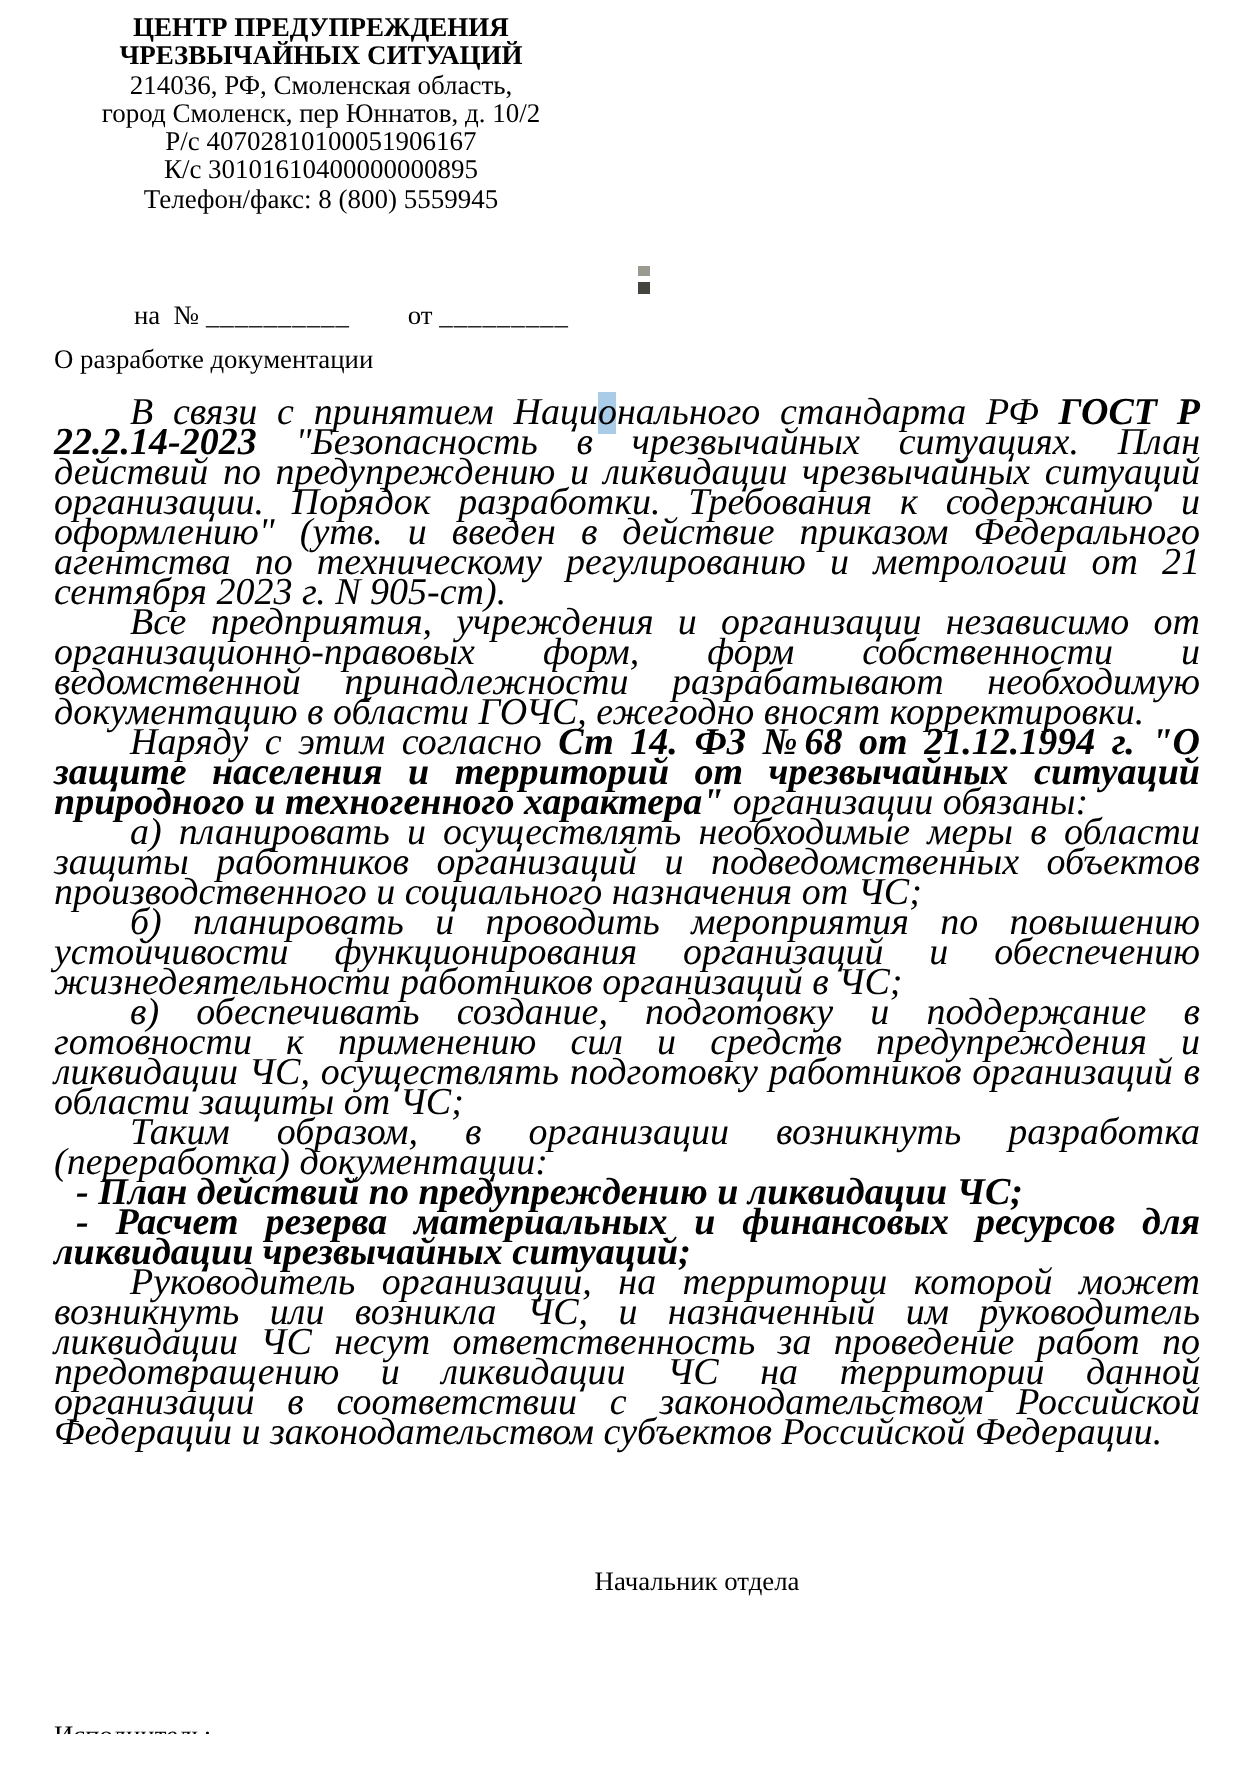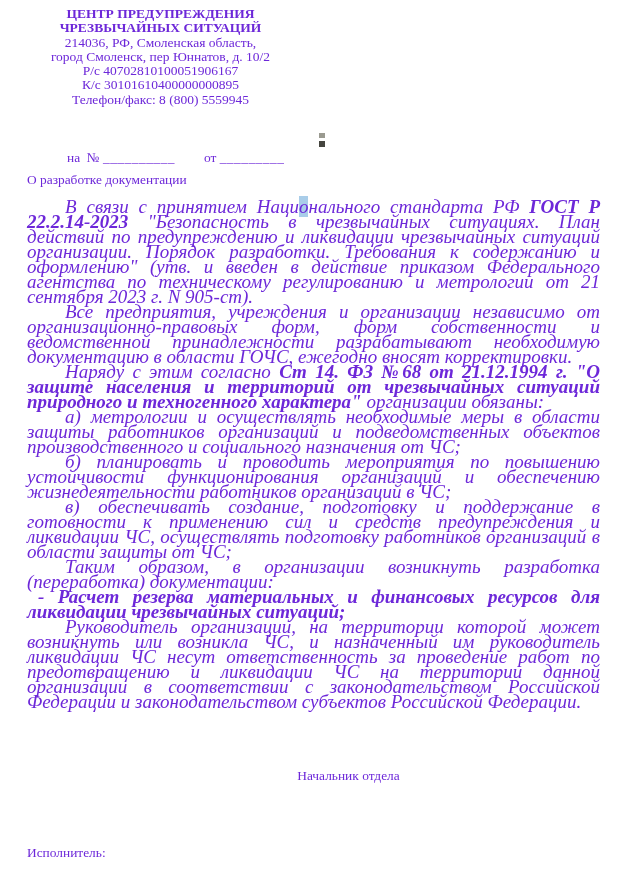--- a/index.html
+++ b/index.html
@@ -1,21 +1,21 @@
 <!DOCTYPE html>
 <html><head>
 <meta charset="utf-8">
 <style>
   html, body { margin: 0; padding: 0; background: #ffffff; }
   .page {
     position: relative;
     width: 627px;
     height: 867px;
     background: #ffffff;
-    color: #6d28d9;
+    color: #000000;
     font-family: "Liberation Serif", "DejaVu Serif", serif;
     overflow: hidden;
   }
   .letterhead {
     margin-left: 33px;
     padding-top: 7px;
     width: 255px;
     text-align: center;
     font-size: 13.5px;
     line-height: 14.3px;
@@ -81,24 +81,25 @@
   </div>
 
   <div class="ref-line"><span>на  №</span> <span class="ref-blank">__________</span><span class="ref-date-label">от</span> <span class="ref-blank">_________</span></div>
 
   <div class="subject">О разработке документации</div>
 
   <div class="body-text">
     <p><span>В связи с принятием Наци</span><span class="hl">о</span><span>нального стандарта РФ </span><b>ГОСТ Р 22.2.14-2023</b><span> "Безопасность в чрезвычайных ситуациях. План действий по предупреждению и ликвидации чрезвычайных ситуаций организации. Порядок разработки. Требования к содержанию и оформлению" (утв. и введен в действие приказом Федерального агентства по техническому регулированию и метрологии от 21 сентября 2023 г. N 905-ст).</span></p>
     <p>Все предприятия, учреждения и организации независимо от организационно-правовых форм, форм собственности и ведомственной принадлежности разрабатывают необходимую документацию в области ГОЧС, ежегодно вносят корректировки.</p>
     <p><span>Наряду с этим согласно </span><b>Ст 14. ФЗ  №68 от 21.12.1994 г. "О защите населения и территорий от чрезвычайных ситуаций природного и техногенного характера"</b><span> организации обязаны:</span></p>
-    <p>а) метрологии и осуществлять необходимые меры в области защиты работников организаций и подведомственных объектов производственного и социального назначения от ЧС;</p>
+    <p>а) планировать и осуществлять необходимые меры в области защиты работников организаций и подведомственных объектов производственного и социального назначения от ЧС;</p>
     <p>б) планировать и проводить мероприятия по повышению устойчивости функционирования организаций и обеспечению жизнедеятельности работников организаций в ЧС;</p>
     <p>в) обеспечивать создание, подготовку и поддержание в готовности к применению сил и средств предупреждения и ликвидации ЧС, осуществлять подготовку работников организаций в области защиты от ЧС;</p>
     <p>Таким образом, в организации возникнуть разработка (переработка) документации:</p>
+    <p class="bullet">- План действий по предупреждению и ликвидации ЧС;</p>
     <p class="bullet">- Расчет резерва материальных и финансовых ресурсов для ликвидации чрезвычайных ситуаций;</p>
     <p>Руководитель организации, на территории которой может возникнуть или возникла ЧС, и назначенный им руководитель ликвидации ЧС несут ответственность за проведение работ по предотвращению и ликвидации ЧС на территории данной организации в соответствии с законодательством Российской Федерации и законодательством субъектов Российской Федерации.</p>
   </div>
 
   <div class="signoff">Начальник отдела</div>
 
   <div class="executor">Исполнитель:</div>
 
 </div>
 

